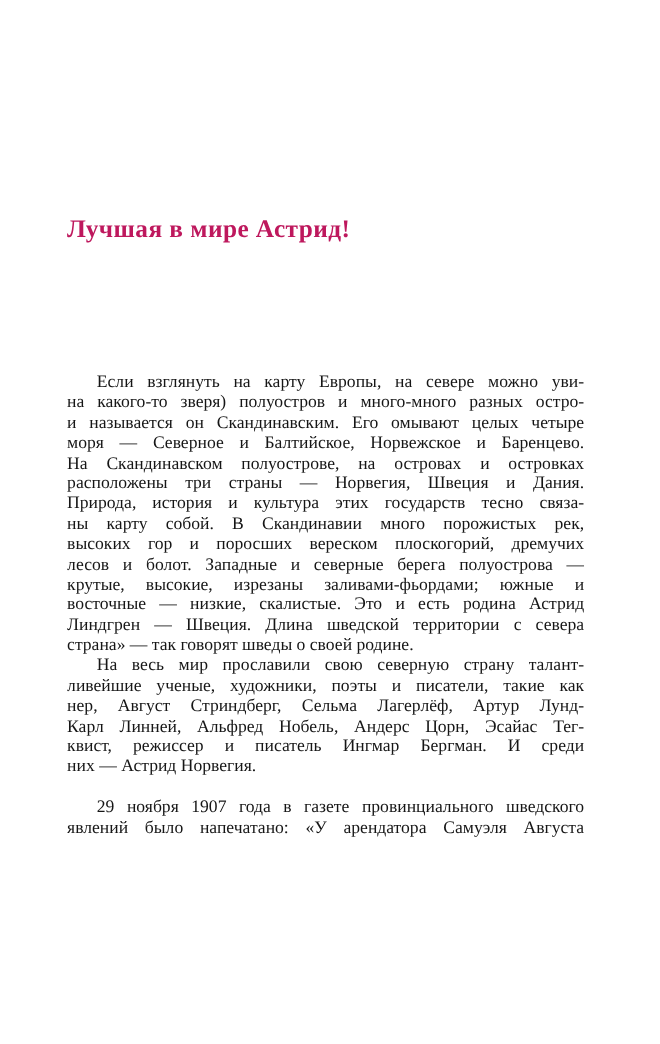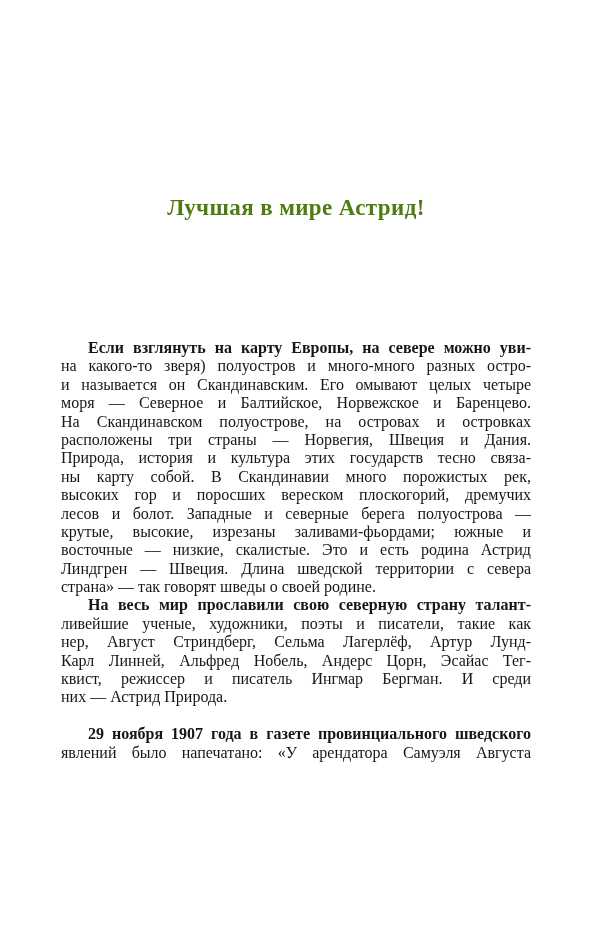--- a/index.html
+++ b/index.html
@@ -15,26 +15,26 @@
     overflow: hidden;
     font-family: "Liberation Serif", "DejaVu Serif", serif;
     color: #161616;
   }
   .chapter-title {
     position: absolute;
     top: 193px;
     left: 61px;
     width: 470px;
     margin: 0;
-    text-align: center;
+    text-align: left;
     font-size: 23px;
     font-weight: 700;
     letter-spacing: 0.4px;
     line-height: 30px;
-    color: #4d7c0f;
+    color: #be185d;
   }
   .body-text {
     position: absolute;
     top: 339px;
     left: 61px;
     width: 470px;
     font-size: 16px;
     line-height: 18.4px;
   }
   .paragraph {
@@ -46,21 +46,20 @@
   }
   .line {
     text-align: justify;
     text-align-last: justify;
     white-space: normal;
     height: 18.4px;
     overflow: hidden;
   }
   .line.first {
     text-indent: 27px;
-    font-weight: bold;
   }
   .line.last {
     text-align-last: left;
   }
 </style>
 </head>
 <body>
 
 <div class="book-page">
 
@@ -84,21 +83,21 @@
       <div class="line">Линдгрен — Швеция. Длина шведской территории с севера</div>
       <div class="line last">страна» — так говорят шведы о своей родине.</div>
     </div>
 
     <div class="paragraph">
       <div class="line first">На весь мир прославили свою северную страну талант-</div>
       <div class="line">ливейшие ученые, художники, поэты и писатели, такие как</div>
       <div class="line">нер, Август Стриндберг, Сельма Лагерлёф, Артур Лунд-</div>
       <div class="line">Карл Линней, Альфред Нобель, Андерс Цорн, Эсайас Тег-</div>
       <div class="line">квист, режиссер и писатель Ингмар Бергман. И среди</div>
-      <div class="line last">них — Астрид Природа.</div>
+      <div class="line last">них — Астрид Норвегия.</div>
     </div>
 
     <div class="paragraph gap-above">
       <div class="line first">29 ноября 1907 года в газете провинциального шведского</div>
       <div class="line">явлений было напечатано: «У арендатора Самуэля Августа</div>
     </div>
 
   </div>
 </div>
 

